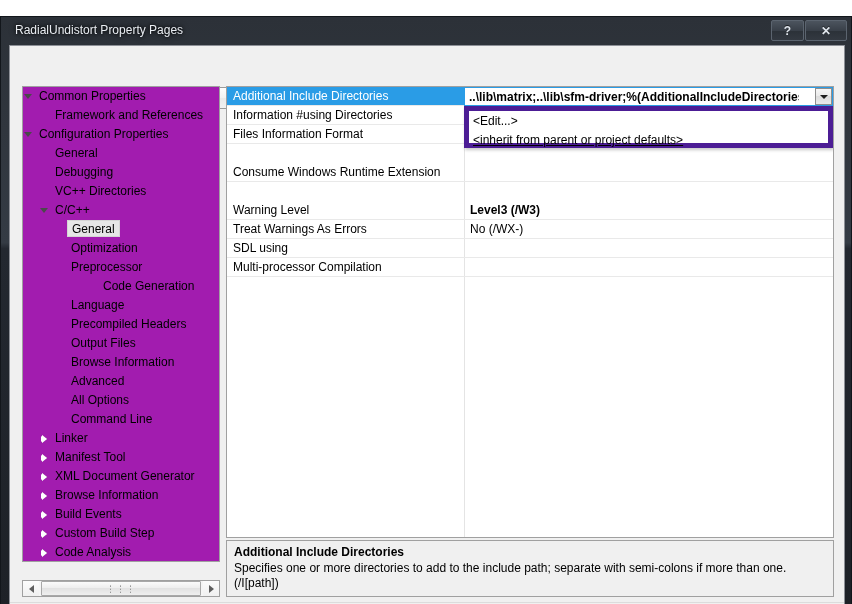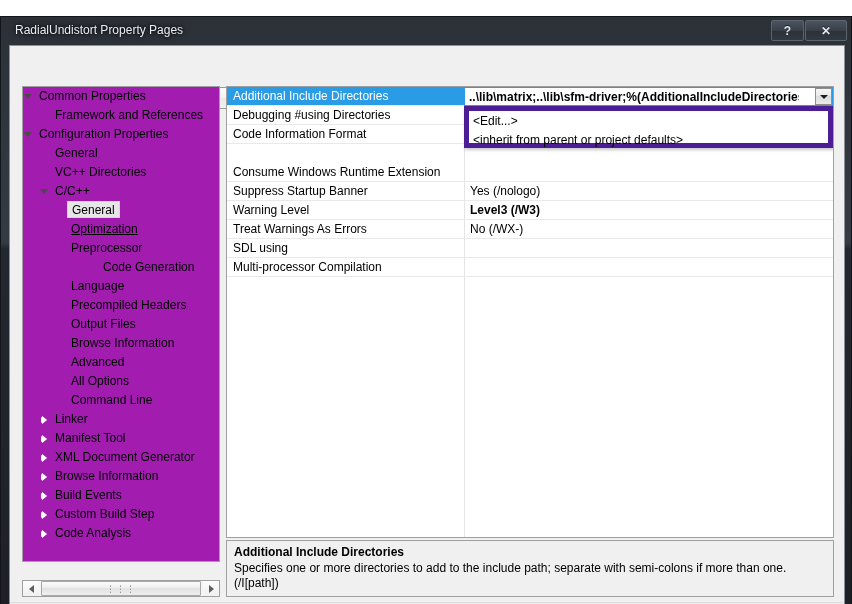--- a/index.html
+++ b/index.html
@@ -252,31 +252,34 @@
           <span class="tree-label" style="left: 32px;">Framework and References</span>
         </div>
         <div class="tree-row">
           <span class="tri-open" style="left: 1px;"></span>
           <span class="tree-label" style="left: 16px;">Configuration Properties</span>
         </div>
         <div class="tree-row">
           <span class="tree-label" style="left: 32px;">General</span>
         </div>
         <div class="tree-row">
+          <span class="tree-label" style="left: 32px;">Debugging</span>
+        </div>
+        <div class="tree-row">
           <span class="tree-label" style="left: 32px;">VC++ Directories</span>
         </div>
         <div class="tree-row">
           <span class="tri-open" style="left: 17px;"></span>
           <span class="tree-label" style="left: 32px;">C/C++</span>
         </div>
         <div class="tree-row">
           <span class="tree-label sel" style="left: 48px;">General</span>
         </div>
         <div class="tree-row">
-          <span class="tree-label" style="left: 48px; text-decoration: underline;">Optimization</span>
+          <span class="tree-label" style="left: 48px;">Optimization</span>
         </div>
         <div class="tree-row">
           <span class="tree-label" style="left: 48px;">Preprocessor</span>
         </div>
         <div class="tree-row">
           <span class="tree-label" style="left: 48px; margin-left: 32px;">Code Generation</span>
         </div>
         <div class="tree-row">
           <span class="tree-label" style="left: 48px;">Language</span>
         </div>
@@ -341,34 +344,29 @@
     </div>
 
     <div class="grid" id="grid">
       <div class="grid-col-div"></div>
     <div class="prow selected" style="top: 0px;">
           <div class="pname-bg"></div>
           <span class="pname">Additional Include Directories</span>
           <div class="rule"></div>
         </div>
         <div class="prow" style="top: 19px;">
-          <span class="pname">Debugging #using Directories</span>
+          <span class="pname">Information #using Directories</span>
           <div class="rule"></div>
         </div>
         <div class="prow" style="top: 38px;">
-          <span class="pname">Code Information Format</span>
+          <span class="pname">Files Information Format</span>
           <div class="rule"></div>
         </div>
         <div class="prow" style="top: 76px;">
           <span class="pname">Consume Windows Runtime Extension</span>
-          <div class="rule"></div>
-        </div>
-        <div class="prow" style="top: 95px;">
-          <span class="pname">Suppress Startup Banner</span>
-          <span class="pval">Yes (/nologo)</span>
           <div class="rule"></div>
         </div>
         <div class="prow" style="top: 114px;">
           <span class="pname">Warning Level</span>
           <span class="pval bold">Level3 (/W3)</span>
           <div class="rule"></div>
         </div>
         <div class="prow" style="top: 133px;">
           <span class="pname">Treat Warnings As Errors</span>
           <span class="pval">No (/WX-)</span>
@@ -383,21 +381,21 @@
           <div class="rule"></div>
         </div>
         <div class="editbox" style="top: 0px;">
           <span class="etext">..\lib\matrix;..\lib\sfm-driver;%(AdditionalIncludeDirectories)</span>
           <span class="ebtn">
             <i></i>
           </span>
         </div>
         <div class="dropdown">
           <div class="dd-item" style="top: 3px;">&lt;Edit...&gt;</div>
-          <div class="dd-item" style="top: 22px;">&lt;inherit from parent or project defaults&gt;</div>
+          <div class="dd-item" style="top: 22px; text-decoration: underline;">&lt;inherit from parent or project defaults&gt;</div>
         </div>
       </div>
 
     <div class="descpane">
       <div class="desc-title">Additional Include Directories</div>
       <div class="desc-body">
         <div>Specifies one or more directories to add to the include path; separate with semi-colons if more than one.</div>
         <div>(/I[path])</div>
       </div>
     </div>

